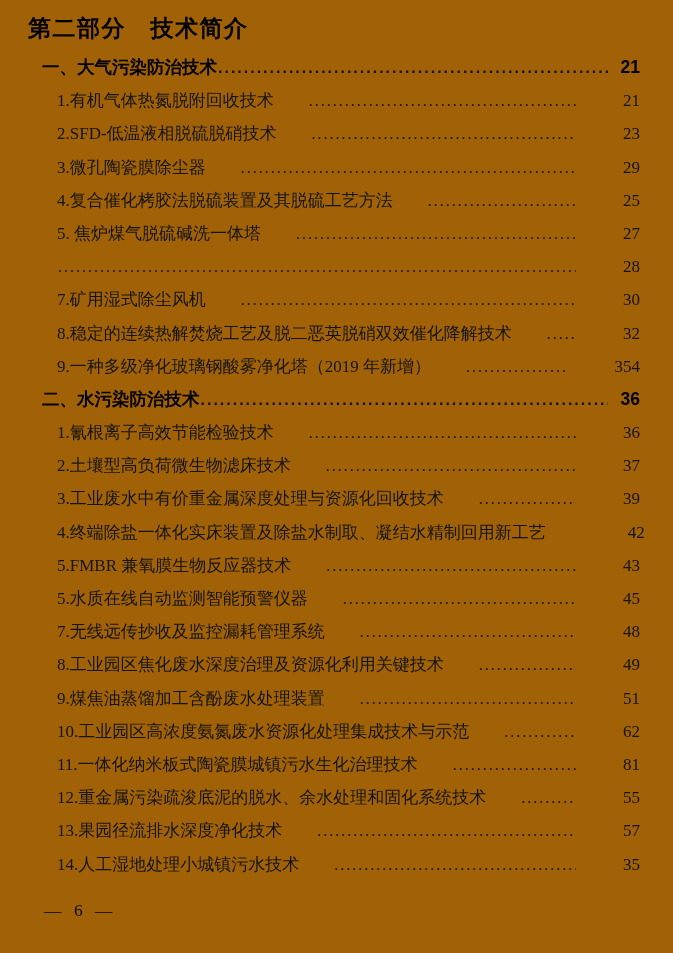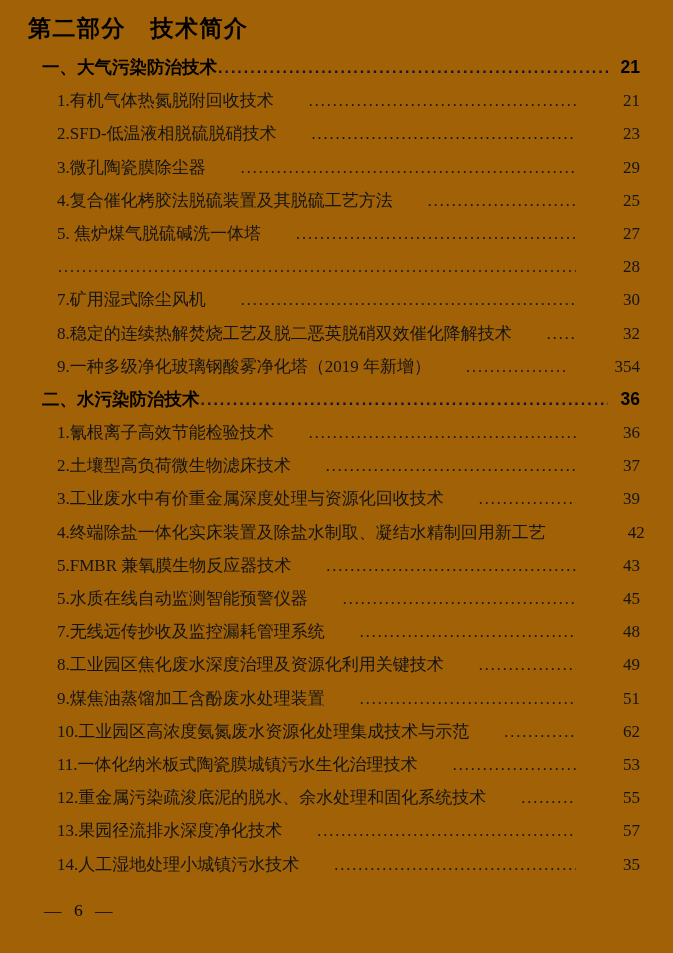--- a/index.html
+++ b/index.html
@@ -192,21 +192,21 @@
         <span class="pagenum">51</span>
       </div>
       <div class="toc-row item">
         <span class="label">10.工业园区高浓度氨氮废水资源化处理集成技术与示范</span>
         <span class="dots">............................................................................................................................................................................................................................................................................................................</span>
         <span class="pagenum">62</span>
       </div>
       <div class="toc-row item">
         <span class="label">11.一体化纳米板式陶瓷膜城镇污水生化治理技术</span>
         <span class="dots">............................................................................................................................................................................................................................................................................................................</span>
-        <span class="pagenum">53</span>
+        <span class="pagenum">81</span>
       </div>
       <div class="toc-row item">
         <span class="label">12.重金属污染疏浚底泥的脱水、余水处理和固化系统技术</span>
         <span class="dots">............................................................................................................................................................................................................................................................................................................</span>
         <span class="pagenum">55</span>
       </div>
       <div class="toc-row item">
         <span class="label">13.果园径流排水深度净化技术</span>
         <span class="dots">............................................................................................................................................................................................................................................................................................................</span>
         <span class="pagenum">57</span>

